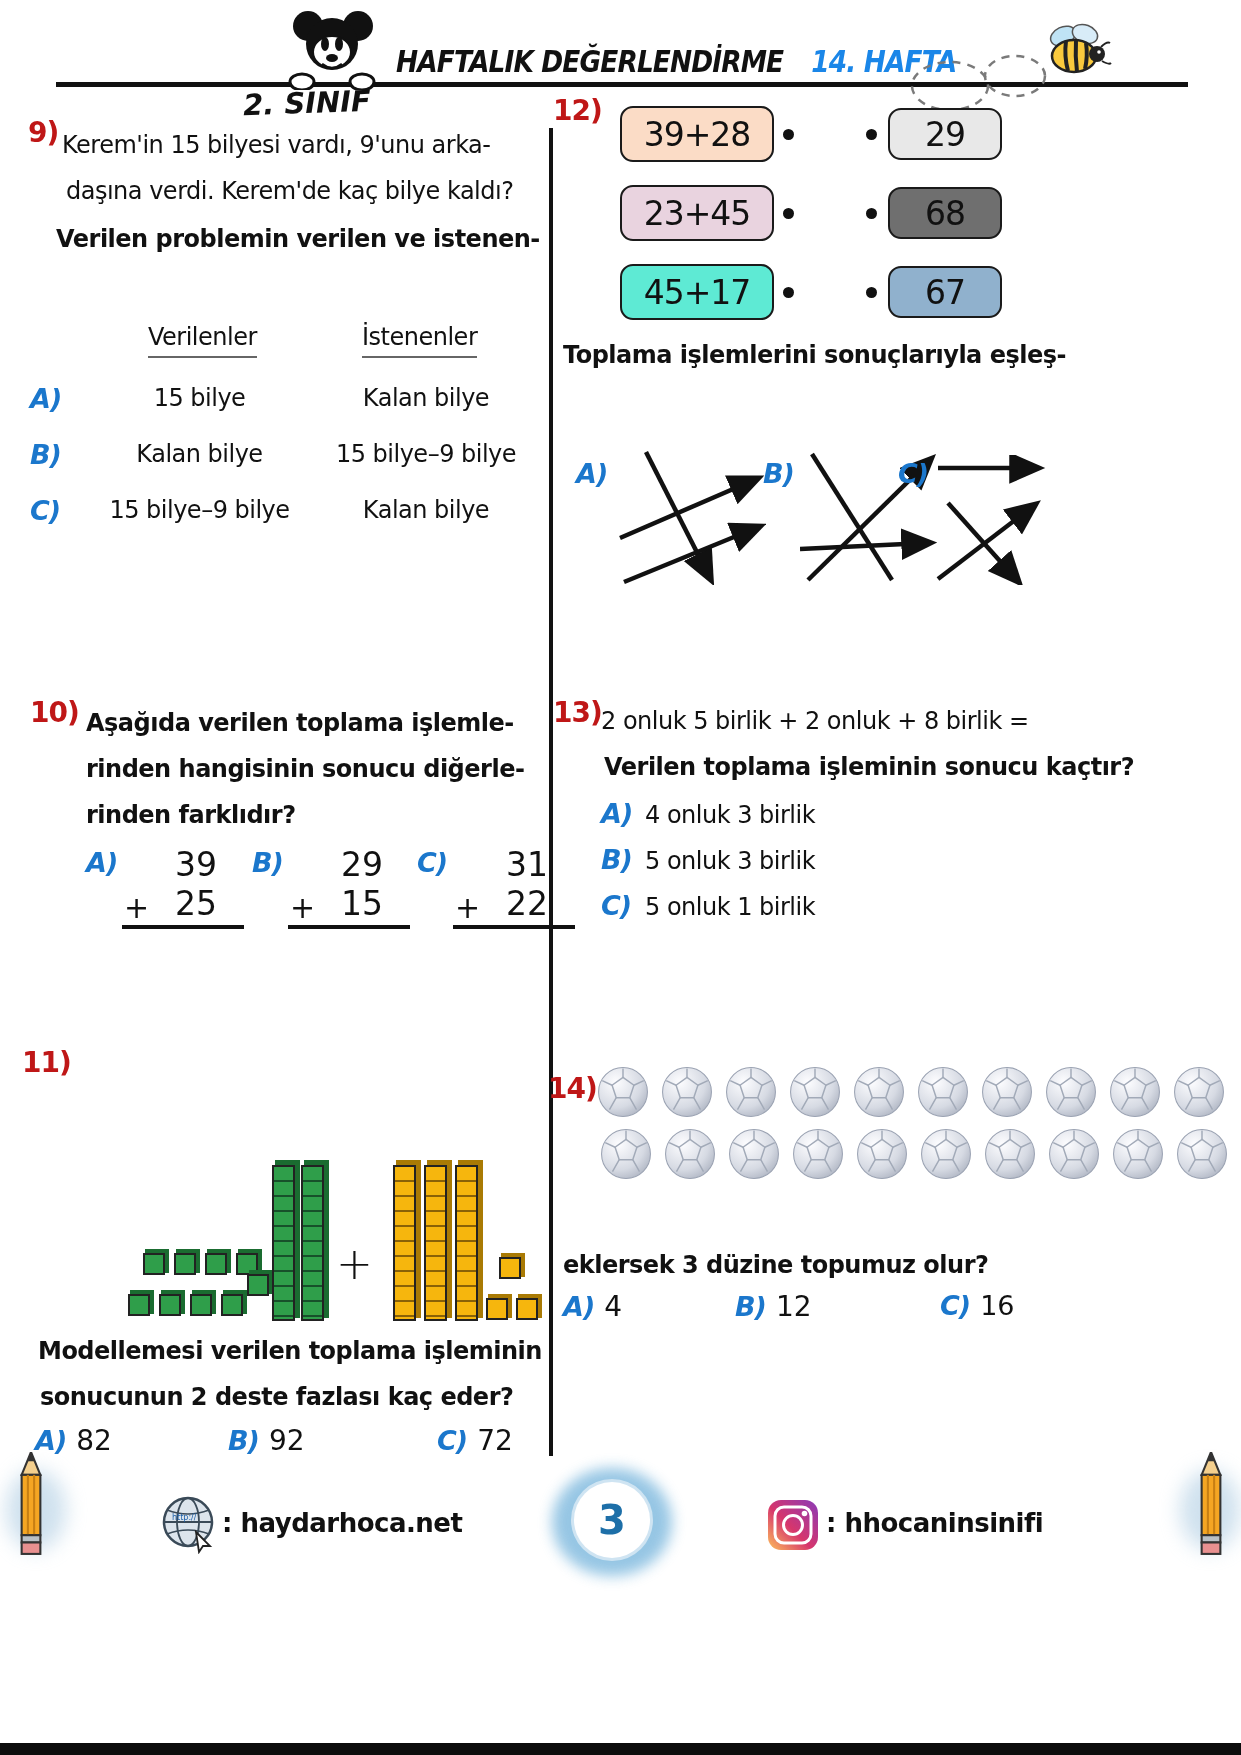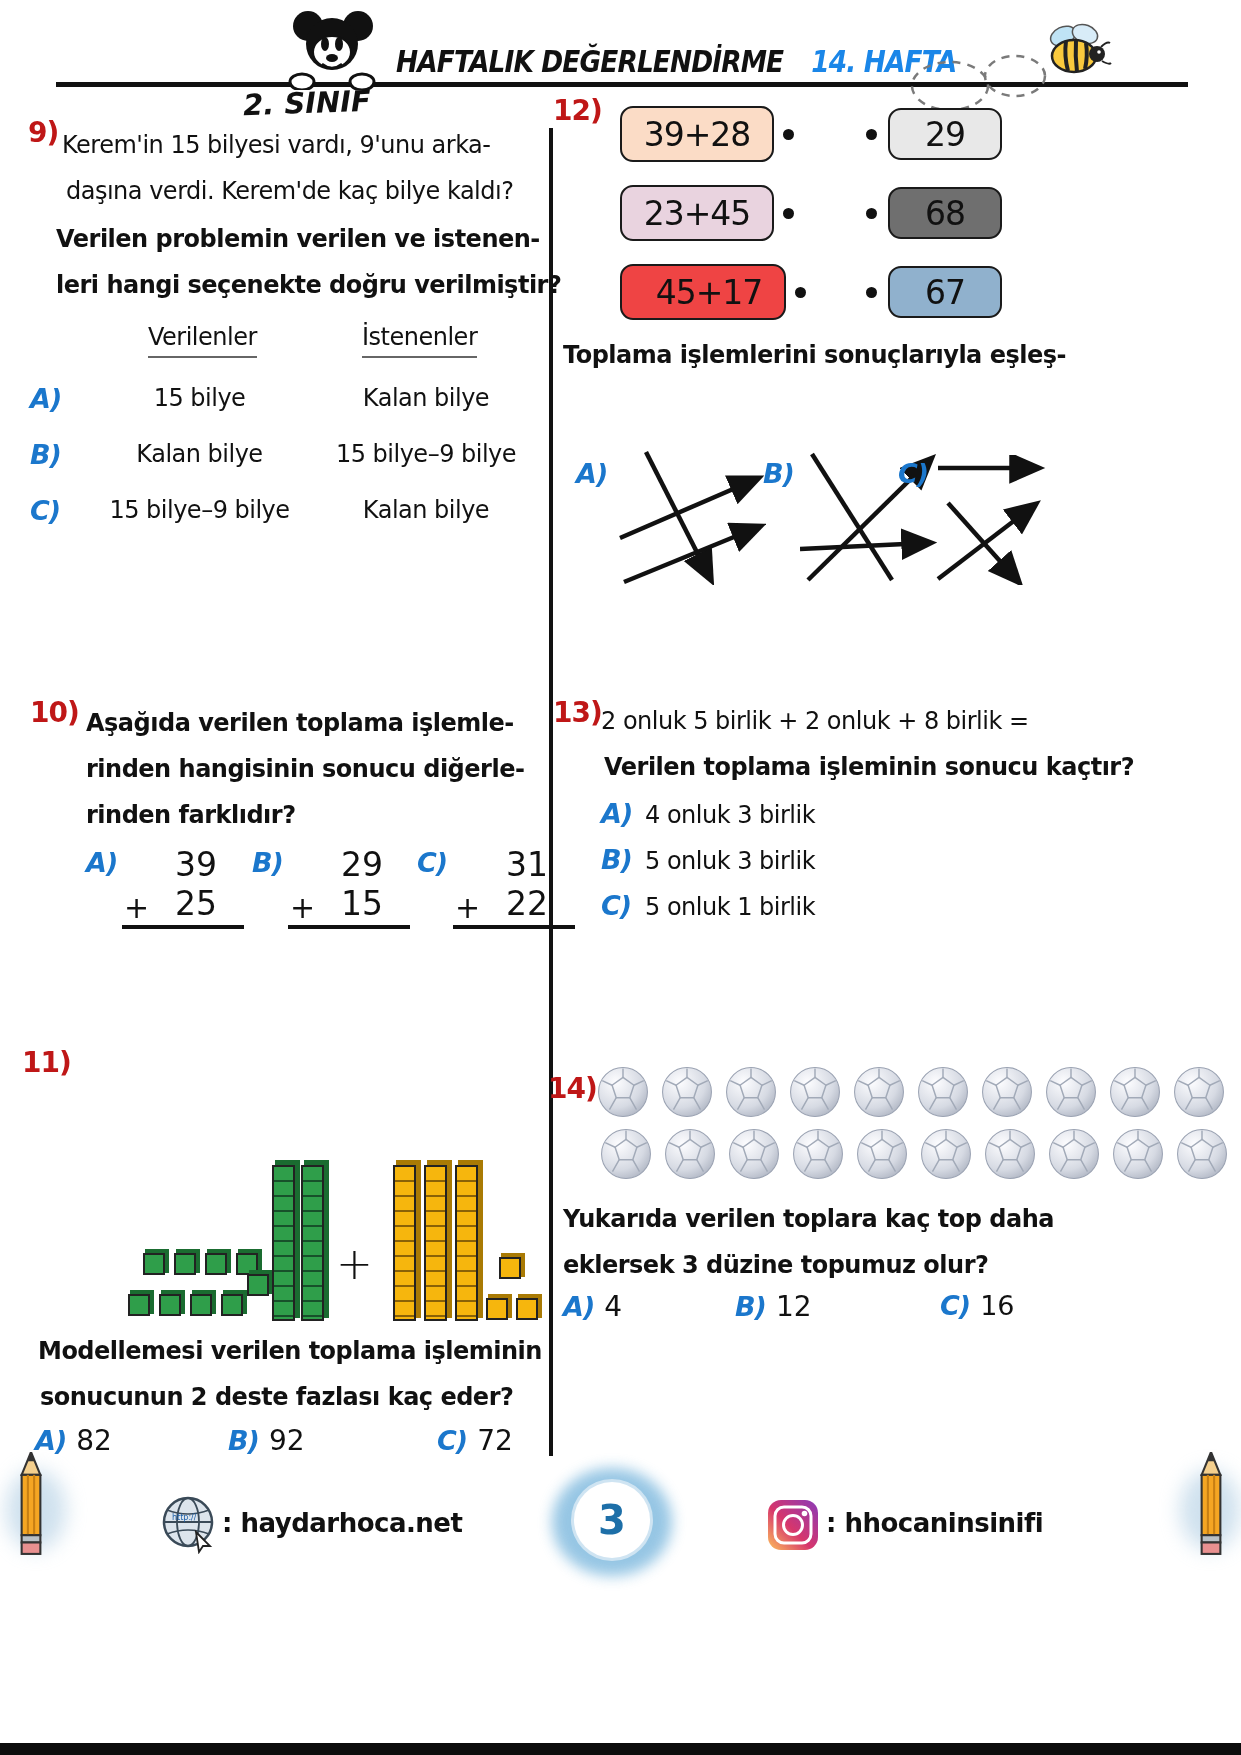--- a/index.html
+++ b/index.html
@@ -99,21 +99,20 @@
     <circle cx="64" cy="38" r="1.8" fill="#fff"></circle>
     <path d="M66 33 q6 -6 9 -4 M67 47 q7 4 9 2" stroke="#222" stroke-width="2" fill="none"></path>
   </svg>
 
   <div class="abs vdiv" style="left:549px;top:128px;height:1328px;"></div>
 
   <div class="abs qno" style="left:28px;top:116px;">9)</div>
   <div class="abs txt" style="left:62px;top:122px;">Kerem'in 15 bilyesi vardı, 9'unu arka-</div>
   <div class="abs txt" style="left:66px;top:168px;">daşına verdi. Kerem'de kaç bilye kaldı?</div>
   <div class="abs txt bold" style="left:56px;top:216px;">Verilen problemin verilen ve istenen-</div>
-  <div class="abs txt bold" style="left:56px;top:262px;">leri hangi seçenekte doğru verilmiştir?</div>
 
   <div class="abs txt" style="left:148px;top:318px;border-bottom:2px solid #666;line-height:38px;">Verilenler</div>
   <div class="abs txt" style="left:362px;top:318px;border-bottom:2px solid #666;line-height:38px;">İstenenler</div>
 
   <div class="abs" style="left:30px;top:370px;width:515px;">
     <div style="display:grid;grid-template-columns:62px 215px 238px;align-items:center;height:56px;">
       <span class="blt">A)</span>
       <span class="txt" style="text-align:center;">15 bilye</span>
       <span class="txt" style="text-align:center;">Kalan bilye</span>
     </div>
@@ -139,21 +138,21 @@
       <div class="mbox r" style="background: rgb(232, 232, 232);">29</div>
     </div>
     <div class="mrow">
       <div class="mbox l" style="background: rgb(233, 211, 223);">23+45</div>
       <span class="dot" style="margin-left:9px;"></span>
       <span class="sp"></span>
       <span class="dot" style="margin-right:11px;"></span>
       <div class="mbox r" style="background: rgb(111, 111, 111);">68</div>
     </div>
     <div class="mrow">
-      <div class="mbox l" style="background: #ef4444; padding-left: 12px;">45+17</div>
+      <div class="mbox l" style="background: #5eead4;">45+17</div>
       <span class="dot" style="margin-left:9px;"></span>
       <span class="sp"></span>
       <span class="dot" style="margin-right:11px;"></span>
       <div class="mbox r" style="background: rgb(144, 177, 205);">67</div>
     </div>
   </div>
   <div class="abs txt bold" style="left:563px;top:332px;">Toplama işlemlerini sonuçlarıyla eşleş-</div>
 
   <div class="abs blt" style="left:576px;top:458px;">A)</div>
   <svg class="abs" style="left:616px;top:450px;" width="150" height="135" viewBox="0 0 150 135">
@@ -374,21 +373,20 @@
       <circle cx="25" cy="25" r="23.5" fill="url(#ballGrad)" stroke="#9aa2b2" stroke-width="1"></circle>
       <path d="M25 11 L35.5 18.5 L31.5 30.5 L18.5 30.5 L14.5 18.5 Z" fill="none" stroke="#a2aab8" stroke-width="1.4"></path>
       <path d="M25 2.5 L25 11 M35.5 18.5 L45 14 M31.5 30.5 L38 42 M18.5 30.5 L12 42 M14.5 18.5 L5 14" stroke="#a2aab8" stroke-width="1.4"></path>
     </svg>
       <svg width="52" height="52" viewBox="0 0 50 50">
       <circle cx="25" cy="25" r="23.5" fill="url(#ballGrad)" stroke="#9aa2b2" stroke-width="1"></circle>
       <path d="M25 11 L35.5 18.5 L31.5 30.5 L18.5 30.5 L14.5 18.5 Z" fill="none" stroke="#a2aab8" stroke-width="1.4"></path>
       <path d="M25 2.5 L25 11 M35.5 18.5 L45 14 M31.5 30.5 L38 42 M18.5 30.5 L12 42 M14.5 18.5 L5 14" stroke="#a2aab8" stroke-width="1.4"></path>
     </svg>
     </div>
-  <div class="abs txt bold" style="left:563px;top:1196px;">Yukarıda verilen toplara kaç top daha</div>
   <div class="abs txt bold" style="left:563px;top:1242px;">eklersek 3 düzine topumuz olur?</div>
 
   <div class="abs" style="left:563px;top:1290px;width:640px;display:flex;">
     <div style="width:172px;display:flex;gap:10px;align-items:baseline;">
       <span class="blt">A)</span>
       <span style="font-size:28px;">4</span>
     </div>
     <div style="width:205px;display:flex;gap:10px;align-items:baseline;">
       <span class="blt">B)</span>
       <span style="font-size:28px;">12</span>

